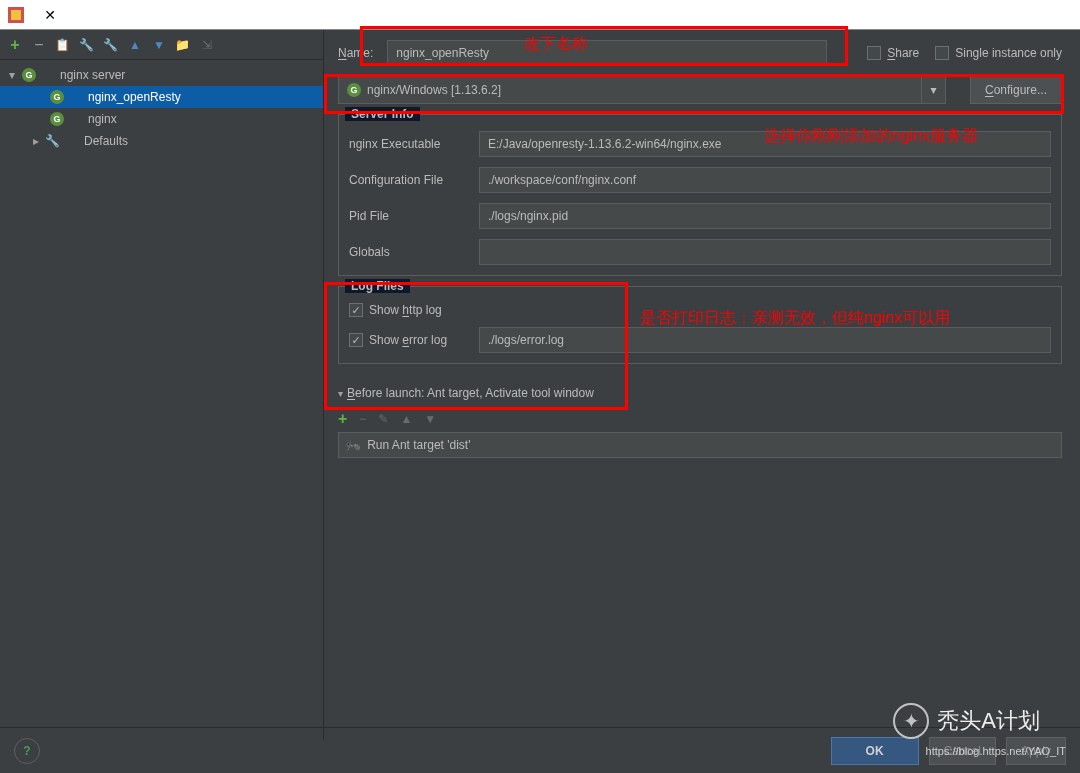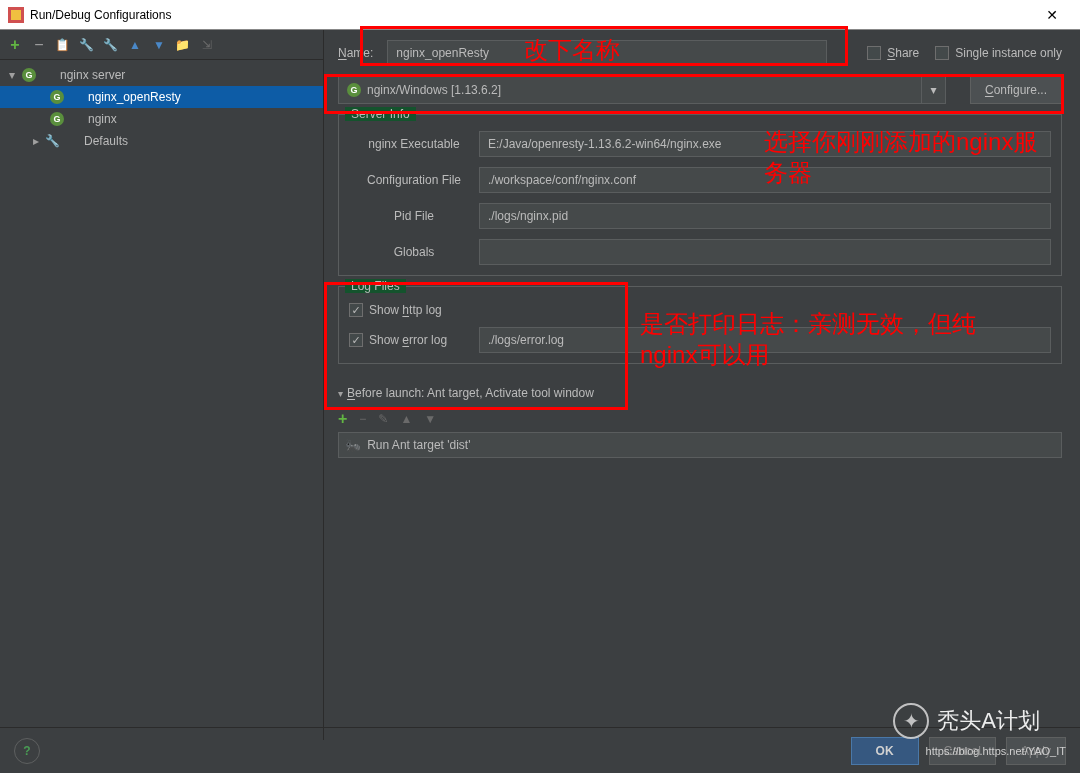--- a/index.html
+++ b/index.html
@@ -92,69 +92,68 @@
   .dropdown .ddtext { flex:1; padding:0 8px; display:flex; align-items:center; gap:6px; }
   .dropdown .ddcaret { width:24px; border-left:1px solid #5a5d5e; height:100%; display:flex; align-items:center; justify-content:center; color:#bbbbbb; }
   .btn {
     background:#4c5052; border:1px solid #5e6060; color:#bbbbbb;
     height:28px; padding:0 14px; display:inline-flex; align-items:center;
   }
   .fieldset {
     border:1px solid #5a5d5e; padding:12px 10px 10px; margin-bottom:10px;
   }
   .fieldset-title {
-    position:relative; top:-20px; left:-4px; background:#14532d; padding:0 6px; display:inline-block; color:#bbbbbb;
+    position:relative; top:-20px; left:-4px; background:#0f172a; padding:0 6px; display:inline-block; color:#bbbbbb;font-weight:bold;
   }
   .form-row { display:flex; align-items:center; margin-bottom:10px; }
-  .form-label { width:130px;text-align:center; }
+  .form-label { width:130px; }
   .form-value { flex:1; }
   .form-value input { width:100%; }
 
   .before-launch { margin-top:22px; }
   .bl-title { display:flex; align-items:center; gap:4px; margin-bottom:6px; }
   .bl-caret { color:#a0a0a0; font-size:10px; }
   .bl-toolbar { display:flex; gap:12px; padding:4px 0; align-items:center; }
   .bl-toolbar .plus { color:#62b543; font-size:16px; font-weight:bold; }
   .bl-toolbar .disabled { color:#6a6a6a; }
   .bl-list {
     border:1px solid #5a5d5e; background:#45494a; height:26px;
     display:flex; align-items:center; padding:0 6px; gap:6px;
   }
   .bl-checks { display:flex; gap:16px; margin-top:8px; }
 
   
   .annot { position:absolute; border:3px solid #ff0000; pointer-events:none; }
-  .annot-text { position:absolute; color:#ff0000; font-size:24px; font-weight:500; line-height:1.3; }
+  .annot-text { position:absolute; color:#ff0000; font-size:16px; font-weight:500; line-height:1.3; }
 
   
   .footer {
     position:absolute; left:0; right:0; bottom:0; height:46px;
     border-top:1px solid #2b2b2b;
     display:flex; align-items:center; justify-content:space-between;
     padding:0 14px;
   }
   .help-btn {
     width:26px; height:26px; border-radius:50%; border:1px solid #5e6060;
     color:#499c54; display:flex; align-items:center; justify-content:center; font-weight:bold;
   }
   .footer-btns { display:flex; gap:10px; }
-  .btn-primary { background:#365880; border:1px solid #4a78a8; color:#d0d0d0; font-weight:bold; width:68px; justify-content:center; }
+  .btn-primary { background:#365880; border:1px solid #4a78a8; color:#d0d0d0; font-weight:bold; width:88px; justify-content:center; }
   .btn-muted { color:#888; }
 
   .watermark { position:absolute; right:40px; bottom:34px; display:flex; align-items:center; gap:8px; opacity:0.9; }
   .wm-icon { width:36px; height:36px; border-radius:50%; border:2px solid #d0d0d0; display:flex; align-items:center; justify-content:center; font-size:20px; color:#d0d0d0; }
   .wm-text { color:#fff; font-size:22px; font-weight:500; }
   .wm-sub { position:absolute; right:14px; bottom:16px; color:#cfcfcf; font-size:11px; }
 </style>
 </head>
 <body>
 
 <div class="titlebar">
   <span class="ticon"></span>
-  <span class="title">Run/Debug Configurations</span>
   <span class="close">✕</span>
 </div>
 
 <div class="dialog-body">
 
   <div class="sidebar">
     <div class="toolbar">
       <span class="ico plus">+</span>
       <span class="ico minus">−</span>
       <span class="ico">📋</span>

